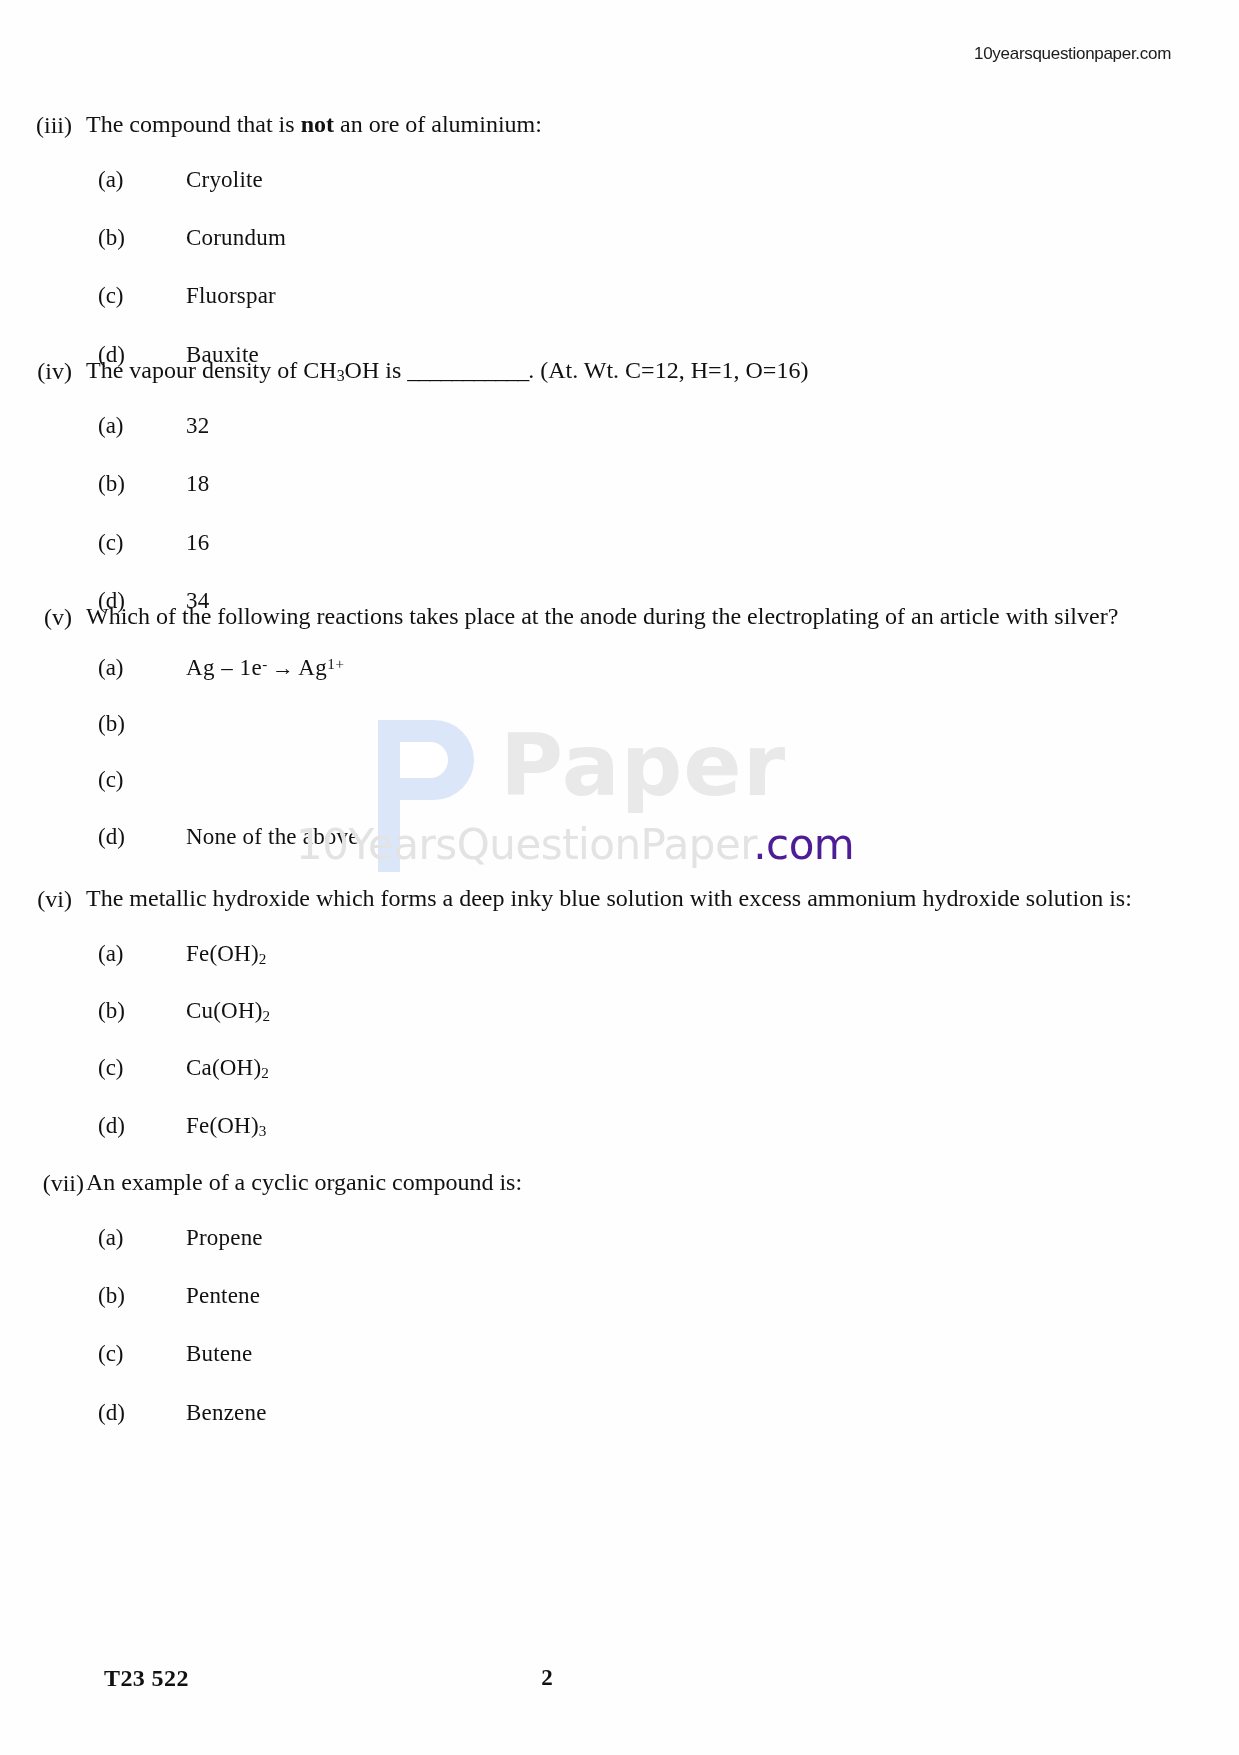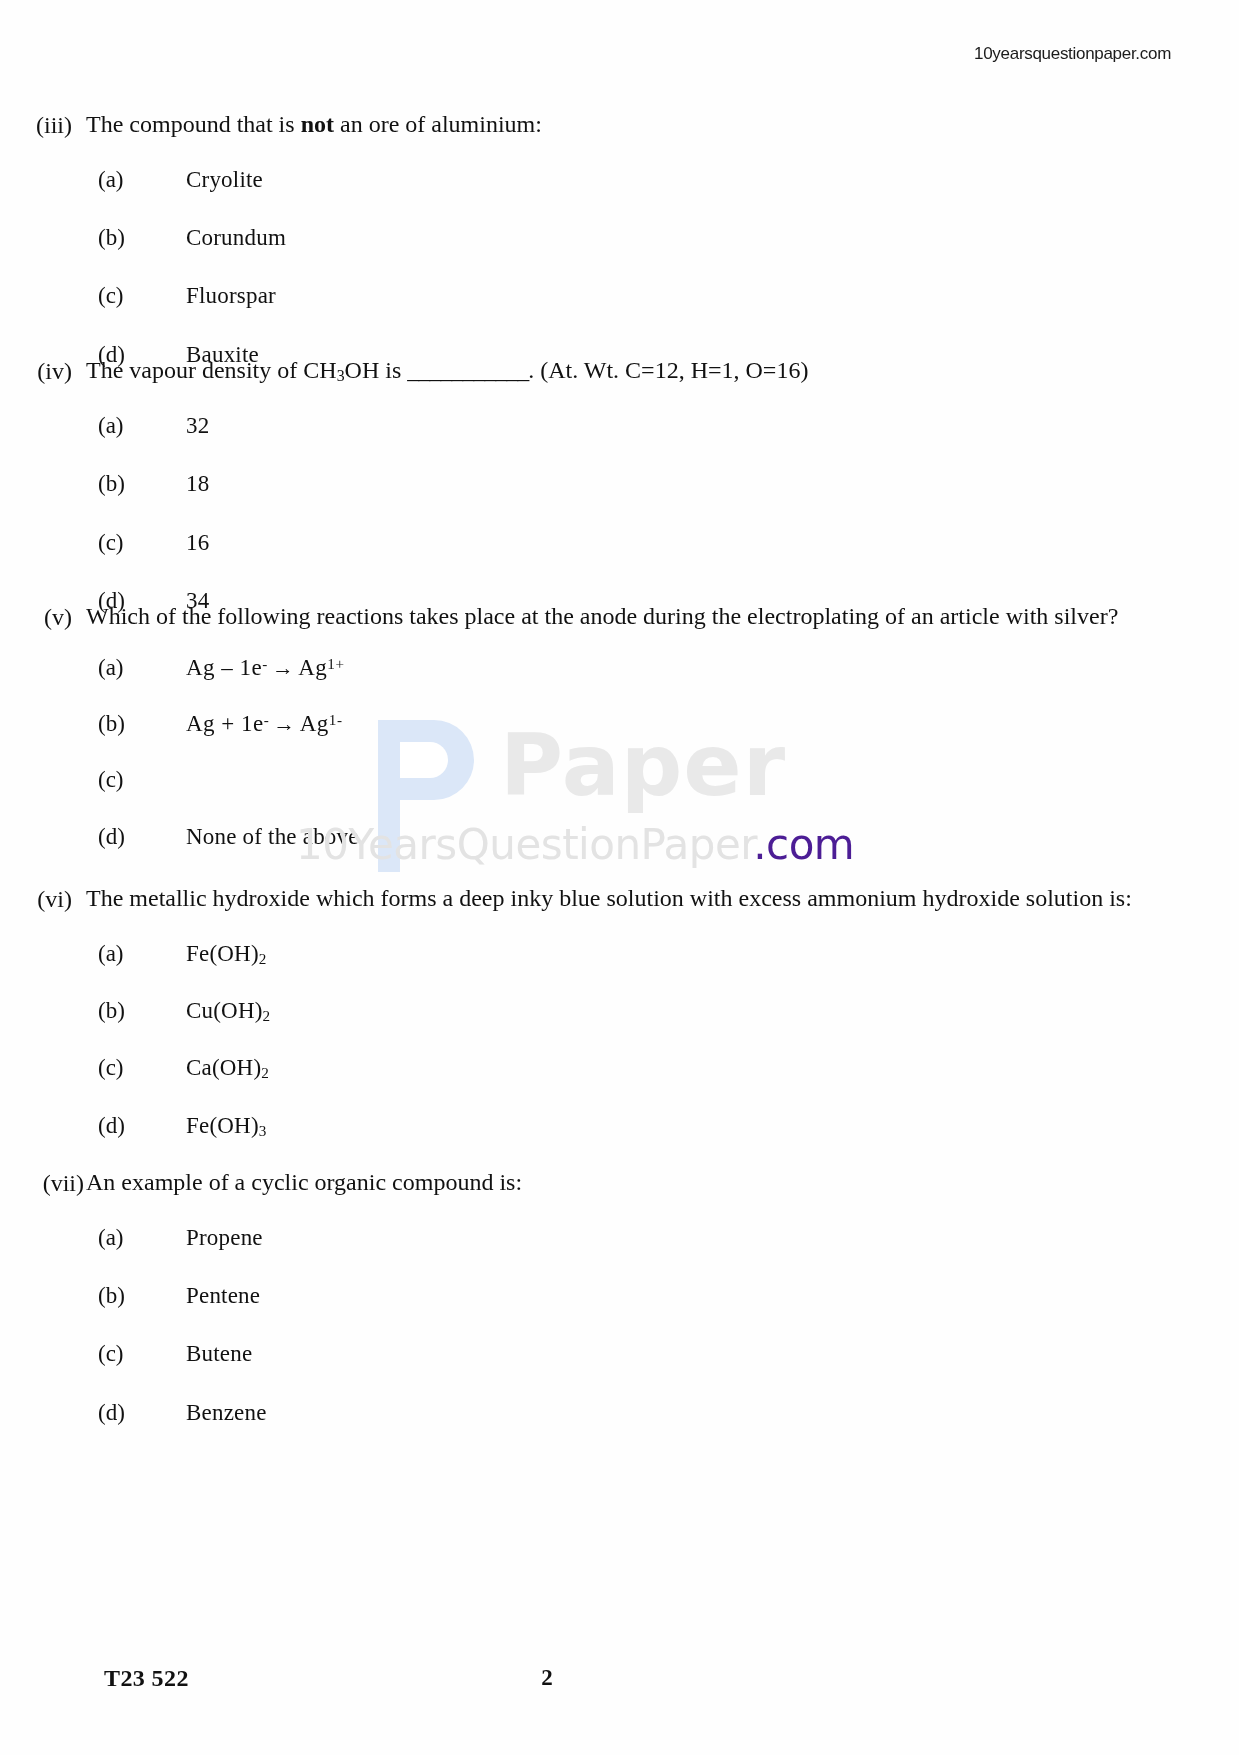--- a/index.html
+++ b/index.html
@@ -245,21 +245,20 @@
         <div class="q-num">(v)</div>
         <div class="q-text justify" style="padding-right:88px;">Which of the following reactions takes place at the anode during the electroplating of an article with silver?</div>
       </div>
 
       <div class="opt-row" style="margin-top:18px;">
         <div class="opt-label">(a)</div>
         <div class="opt-text eqn"><span>Ag – 1e</span><sup>-</sup><span class="arrow">→</span><span>Ag</span><sup>1+</sup></div>
       </div>
       <div class="opt-row" style="margin-top:24px;">
         <div class="opt-label">(b)</div>
-        <div class="opt-text eqn"><span>Ag + 1e</span><sup>-</sup><span class="arrow">→</span><span>Ag</span><sup>1-</sup></div>
       </div>
       <div class="opt-row" style="margin-top:24px;">
         <div class="opt-label">(c)</div>
       </div>
       <div class="opt-row" style="margin-top:24px;">
         <div class="opt-label">(d)</div>
         <div class="opt-text">None of the above</div>
       </div>
     </div>
 

